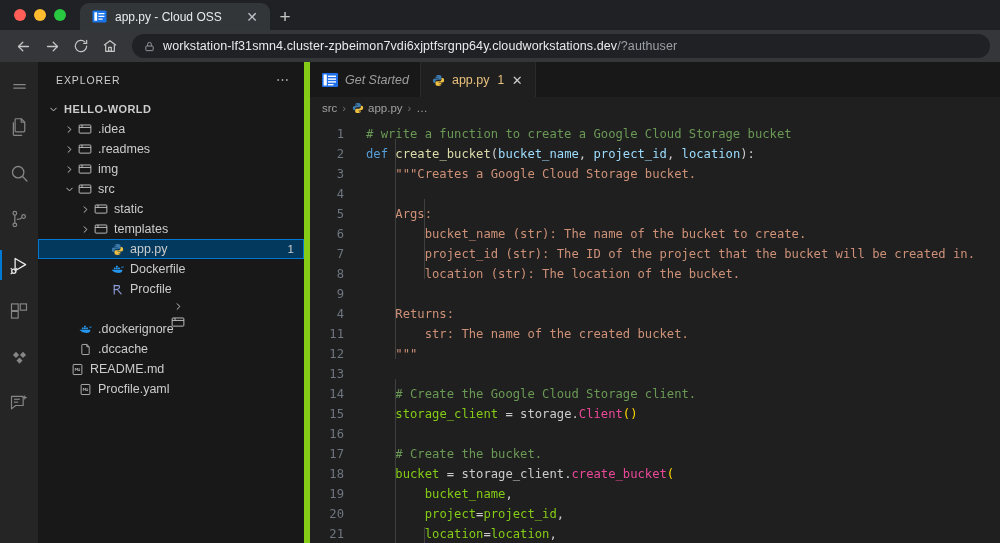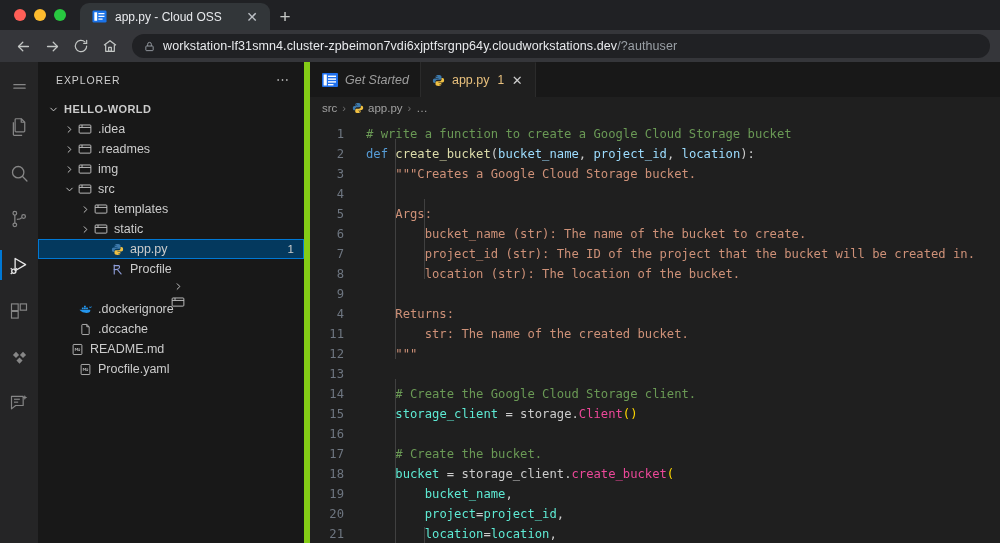--- a/index.html
+++ b/index.html
@@ -88,21 +88,21 @@
   .line { height:20px; white-space:pre; padding-left:12px; }
   .indent { position:absolute; width:1px; background:#404040; }
 
   .cmt { color:#6a9955; }
   .kw  { color:#569cd6; }
   .fn  { color:#dcdcaa; }
   .par { color:#9cdcfe; }
   .str { color:#ce9178; }
   .pun { color:#cccccc; }
   .yel { color:#ffd700; }
-  .var { color:#5eead4; }
+  .var { color:#84cc16; }
   .prop{ color:#ec4899; }
 </style>
 </head>
 <body>
 
 <div class="browser">
 
   <div class="tabstrip">
     <div class="traffic">
       <span class="dot red"></span>
@@ -307,47 +307,61 @@
                   <polyline points="6 4 10 8 6 12"></polyline>
                 </svg>
               </span>
               <span class="ficon">
                 <svg width="14" height="14" viewBox="0 0 16 16" fill="none" stroke="#c5c5c5" stroke-width="1.05">
                   <rect x="1.3" y="3.4" width="13.4" height="9.3" rx="1"></rect>
                   <line x1="1.3" y1="6.2" x2="14.7" y2="6.2"></line>
                   <line x1="4.6" y1="3.4" x2="4.6" y2="6.2"></line>
                 </svg>
               </span>
+              <span class="rlabel">static</span>
+            </div>
+            <div class="row" style="padding-left: 40px;">
+              <span class="chev">
+                <svg width="11" height="11" viewBox="0 0 16 16" fill="none" stroke="#c5c5c5" stroke-width="1.4" stroke-linecap="round" stroke-linejoin="round">
+                  <polyline points="6 4 10 8 6 12"></polyline>
+                </svg>
+              </span>
+              <span class="ficon">
+                <svg width="14" height="14" viewBox="0 0 16 16" fill="none" stroke="#c5c5c5" stroke-width="1.05">
+                  <rect x="1.3" y="3.4" width="13.4" height="9.3" rx="1"></rect>
+                  <line x1="1.3" y1="6.2" x2="14.7" y2="6.2"></line>
+                  <line x1="4.6" y1="3.4" x2="4.6" y2="6.2"></line>
+                </svg>
+              </span>
               <span class="rlabel">templates</span>
-            </div>
-            <div class="row" style="padding-left: 40px;">
-              <span class="chev">
-                <svg width="11" height="11" viewBox="0 0 16 16" fill="none" stroke="#c5c5c5" stroke-width="1.4" stroke-linecap="round" stroke-linejoin="round">
-                  <polyline points="6 4 10 8 6 12"></polyline>
-                </svg>
-              </span>
-              <span class="ficon">
-                <svg width="14" height="14" viewBox="0 0 16 16" fill="none" stroke="#c5c5c5" stroke-width="1.05">
-                  <rect x="1.3" y="3.4" width="13.4" height="9.3" rx="1"></rect>
-                  <line x1="1.3" y1="6.2" x2="14.7" y2="6.2"></line>
-                  <line x1="4.6" y1="3.4" x2="4.6" y2="6.2"></line>
-                </svg>
-              </span>
-              <span class="rlabel">static</span>
             </div>
             <div class="row selected" style="padding-left: 56px;">
               <span class="chev"></span>
               <span class="ficon">
                 <svg width="13" height="13" viewBox="0 0 16 16">
                   <path d="M7.9 1.2c-1.9 0-3.4.6-3.4 2.1v1.6h3.6v.5H3.3c-1.4 0-2.2 1-2.2 2.8 0 1.7.7 2.8 2.1 2.8h1.1V9.3c0-1.4 1.2-2.3 2.5-2.3h2.9c1.2 0 2-.8 2-1.9V3.3c0-1.3-1.4-2.1-3.8-2.1zM6 2.4c.4 0 .7.3.7.7s-.3.7-.7.7-.7-.3-.7-.7.3-.7.7-.7z" fill="#3c78aa"></path>
                   <path d="M8.1 14.8c1.9 0 3.4-.6 3.4-2.1v-1.6H7.9v-.5h4.8c1.4 0 2.2-1 2.2-2.8 0-1.7-.7-2.8-2.1-2.8h-1.1v1.7c0 1.4-1.2 2.3-2.5 2.3H6.3c-1.2 0-2 .8-2 1.9v1.8c0 1.3 1.4 2.1 3.8 2.1zm1.9-1.2c-.4 0-.7-.3-.7-.7s.3-.7.7-.7.7.3.7.7-.3.7-.7.7z" fill="#f0c043"></path>
                 </svg>
               </span>
               <span class="rlabel">app.py</span>
               <span class="badge">1</span>
+            </div>
+            <div class="row" style="padding-left: 56px;">
+              <span class="chev"></span>
+              <span class="ficon">
+                <svg width="15" height="15" viewBox="0 0 20 20" fill="#2496ed">
+                  <rect x="5.2" y="7.4" width="2.4" height="2.2"></rect>
+                  <rect x="8" y="7.4" width="2.4" height="2.2"></rect>
+                  <rect x="10.8" y="7.4" width="2.4" height="2.2"></rect>
+                  <rect x="8" y="5" width="2.4" height="2.1"></rect>
+                  <path d="M2 10.2h14.2c.6 1.4-.1 3.1-1.6 3.8-1.9.9-4.5.7-6.6.1-2.4-.7-4.3-2.2-6-3.9z"></path>
+                  <path d="M14.6 6.6c.7-.5 1.5-.4 2 .1.3-.8 1.2-1 1.9-.6-.4 1.2-1.6 1.9-2.8 1.6z"></path>
+                </svg>
+              </span>
+              <span class="rlabel">Dockerfile</span>
             </div>
             <div class="row" style="padding-left: 56px;">
               <span class="chev"></span>
               <span class="ficon">
                 <svg width="13" height="13" viewBox="0 0 16 16" fill="none" stroke="#8f9eda" stroke-width="1.4" stroke-linecap="round">
                   <path d="M4 2.5v11"></path>
                   <path d="M4 3.2h5.5c1 0 1.6 2.2 0 3.8C8 8.4 4 8 4 8"></path>
                   <path d="M8 8.3l4.4 5.2"></path>
                 </svg>
               </span>

